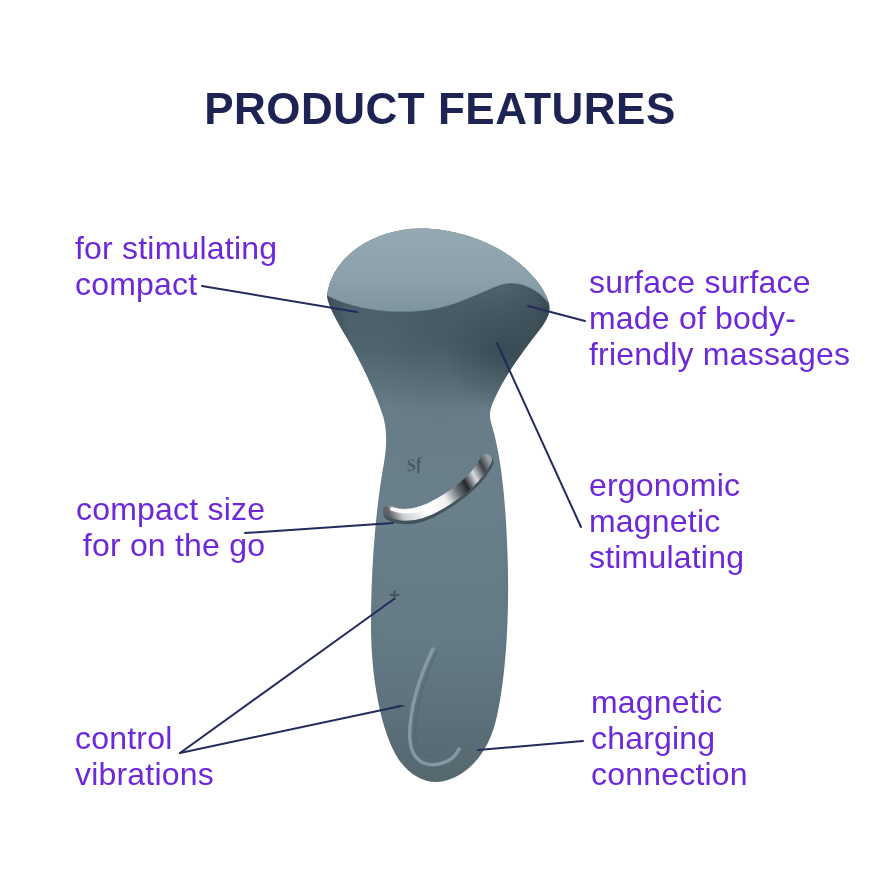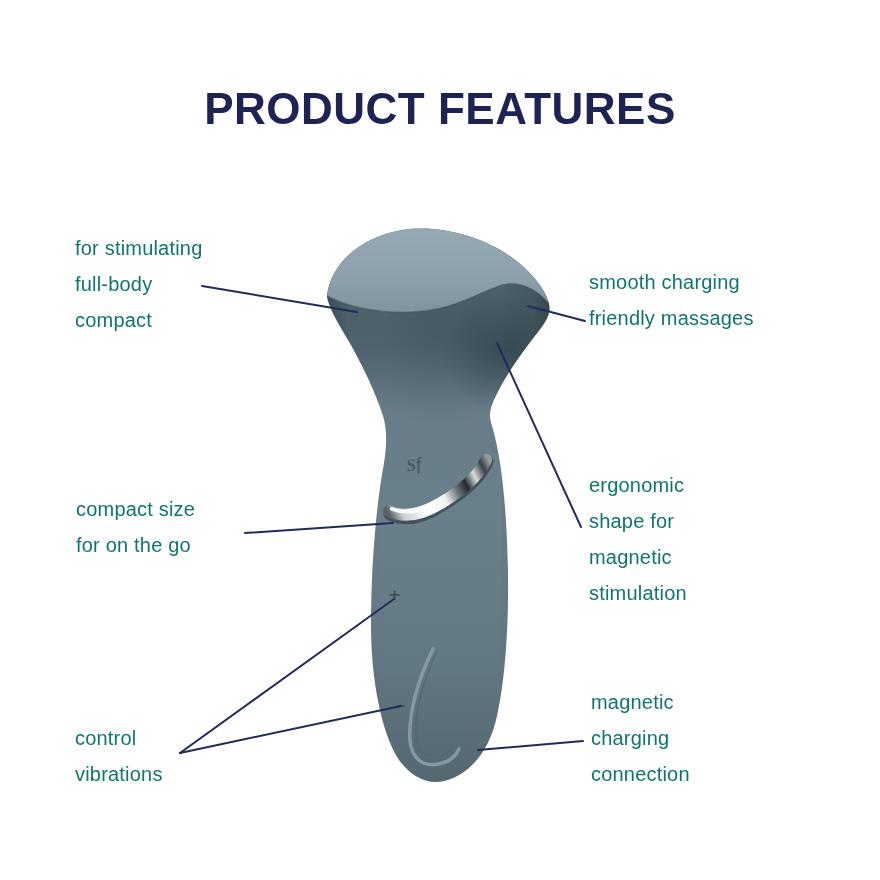--- a/index.html
+++ b/index.html
@@ -17,22 +17,22 @@
     top: 84px;
     margin: 0;
     text-align: center;
     font-size: 44px;
     font-weight: 800;
     letter-spacing: 0.5px;
     color: #1d2454;
   }
   .callout {
     position: absolute;
-    color: #0f766e;
-    font-size: 20px;
+    color: #6d28d9;
+    font-size: 32px;
     line-height: 36px;
     letter-spacing: 0.2px;
   }
   .callout .line { white-space: nowrap; }
   .art { position: absolute; left: 0; top: 0; }
 </style>
 </head>
 <body>
 
 <div class="canvas">
@@ -121,39 +121,38 @@
       <path d="M 245 533 L 393 523"></path>
       <path d="M 497 343 L 581 527"></path>
       <path d="M 180 753 L 394 599"></path>
       <path d="M 180 753 L 401 706"></path>
       <path d="M 478 750 L 583 741"></path>
     </g>
   </svg>
 
   <div class="callout" style="left:75px; top:230px;">
     <div class="line">for stimulating</div>
-    <div class="line">full-body</div>
     <div class="line">compact</div>
   </div>
 
   <div class="callout" style="left:589px; top:264px;">
-    <div class="line">smooth charging</div>
+    <div class="line">surface surface</div>
+    <div class="line">made of body-</div>
     <div class="line">friendly massages</div>
   </div>
 
-  <div class="callout" style="left:76px; top:491px;">
+  <div class="callout" style="left:76px; top:491px;text-align:right;">
     <div class="line">compact size</div>
     <div class="line">for on the go</div>
   </div>
 
   <div class="callout" style="left:589px; top:467px;">
     <div class="line">ergonomic</div>
-    <div class="line">shape for</div>
     <div class="line">magnetic</div>
-    <div class="line">stimulation</div>
+    <div class="line">stimulating</div>
   </div>
 
   <div class="callout" style="left:591px; top:684px;">
     <div class="line">magnetic</div>
     <div class="line">charging</div>
     <div class="line">connection</div>
   </div>
 
   <div class="callout" style="left:75px; top:720px;">
     <div class="line">control</div>

